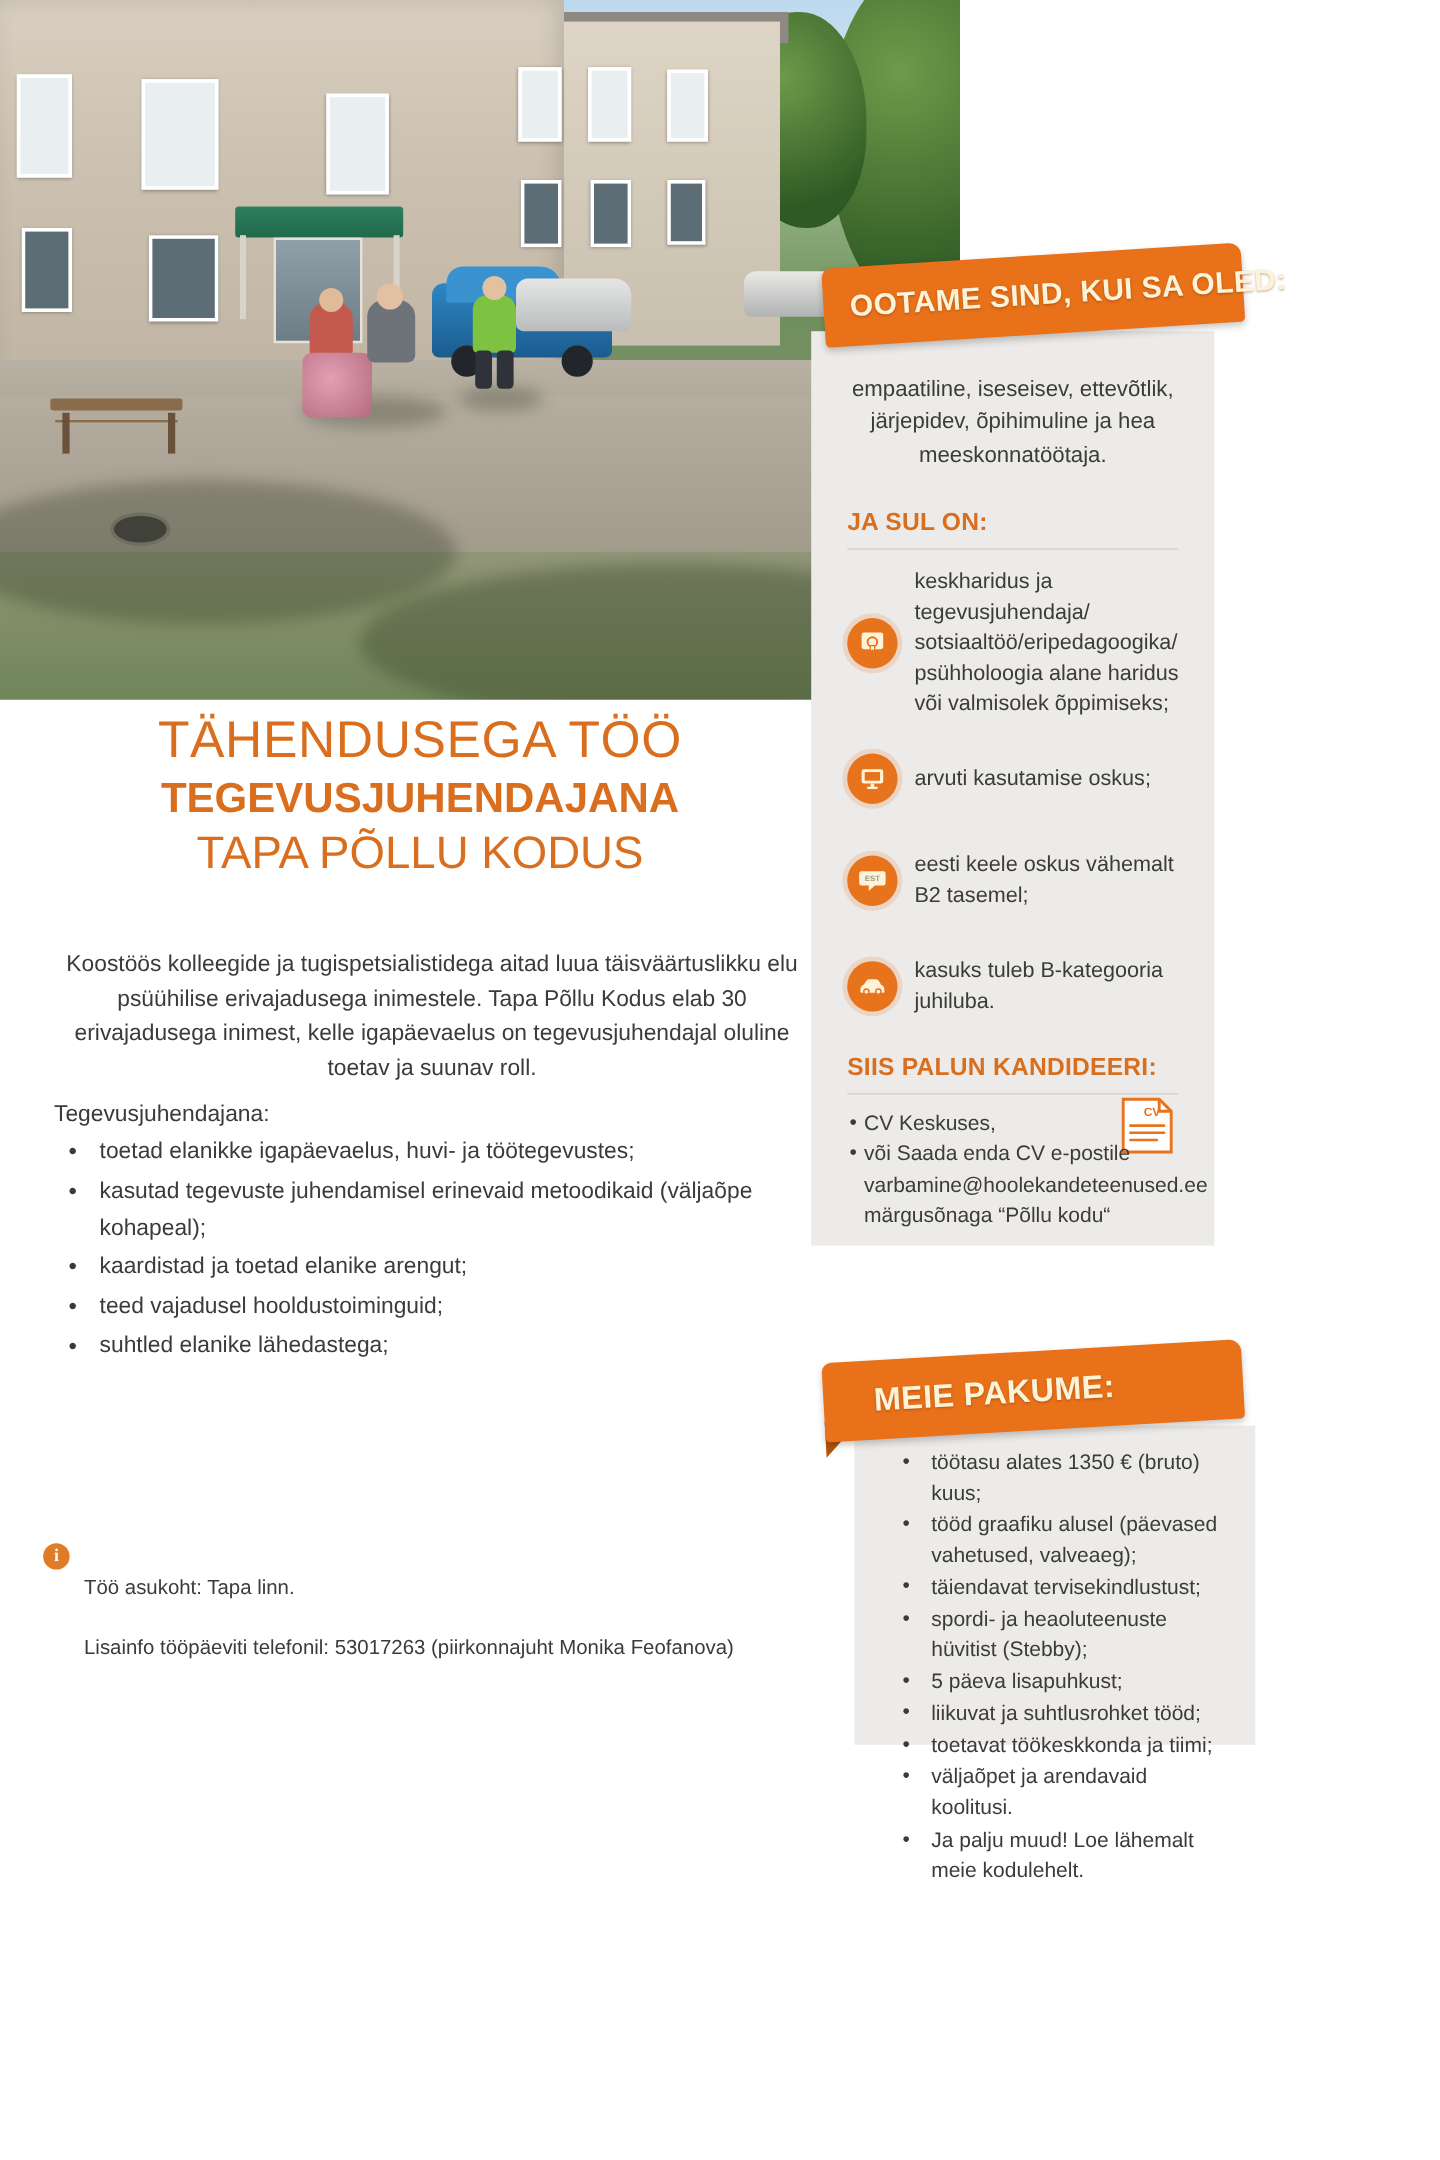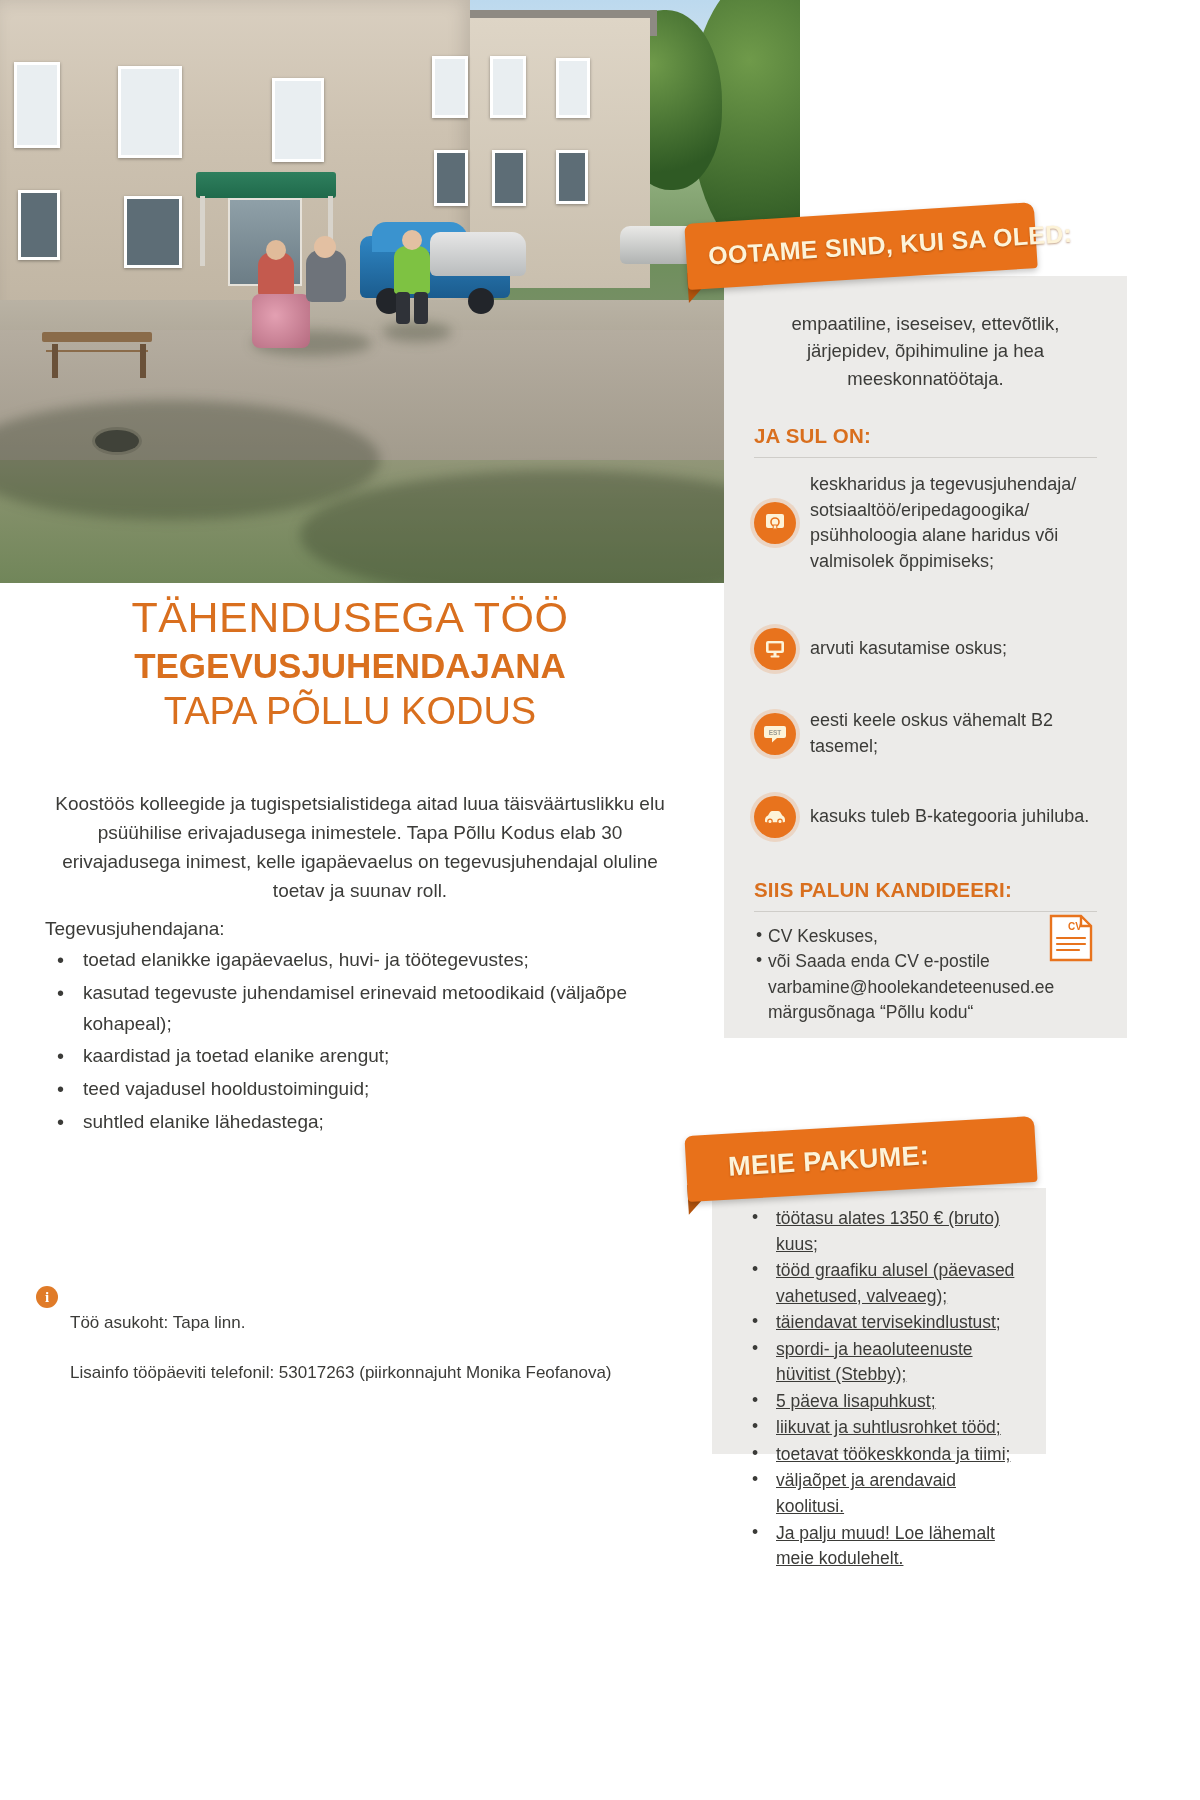--- a/index.html
+++ b/index.html
@@ -110,21 +110,21 @@
     position:absolute; left:6px; top:1px; width:22px; height:22px; border-radius:50%;
     background:#e07b28; color:#fff; font-size:15px; font-weight:bold;
     font-family:"Liberation Serif", serif;
     display:flex; align-items:center; justify-content:center;
   }
 
   
   .panel {
     position:absolute; background:#ecebe9;
   }
-  #panel-top { left:724px; top:276px; width:403px; height:762px; }
+  #panel-top { left:676px; top:276px; width:336px; height:762px; }
   #panel-bottom { left:712px; top:1188px; width:334px; height:266px; }
 
   .ribbon {
     position:absolute; background:#e8711a; color:#fdf3d8;
     font-weight:bold; display:flex; align-items:center;
     box-shadow:0 3px 6px rgba(0,0,0,.22);
   }
   .ribbon .rlabel { text-shadow:0 1px 2px rgba(120,50,0,.45); white-space:nowrap; }
   .ribbon-tail {
     position:absolute; width:0; height:0;
@@ -171,21 +171,21 @@
   .req-text { font-size:18px; line-height:1.42; color:#3b3b38; }
 
   .apply-list { font-size:17.5px; line-height:1.45; color:#3b3b38; padding-left:12px; }
   .apply-list li { list-style:none; position:relative; padding-left:12px; }
   .apply-list li.b:before { content:"•"; position:absolute; left:0; top:-1px; }
   .apply-list li.cont { padding-left:12px; }
 
   .cv-badge { position:absolute; right:10px; top:-16px; width:52px; height:60px; }
 
   .offer-list { font-size:17.5px; line-height:1.46; color:#3b3b38; padding-left:6px; }
-  .offer-list li { list-style:none; position:relative; padding-left:38px; margin-bottom:1px;text-decoration:underline; }
+  .offer-list li { list-style:none; position:relative; padding-left:38px; margin-bottom:1px; }
   .offer-list li.b:before { content:"•"; position:absolute; left:14px; top:-1px; }
 
   
   .footer { position:absolute; left:0; top:1490px; width:1200px; height:120px; }
 </style>
 </head>
 <body>
 
 <div class="photo">
   <div class="ph-sky"></div>

